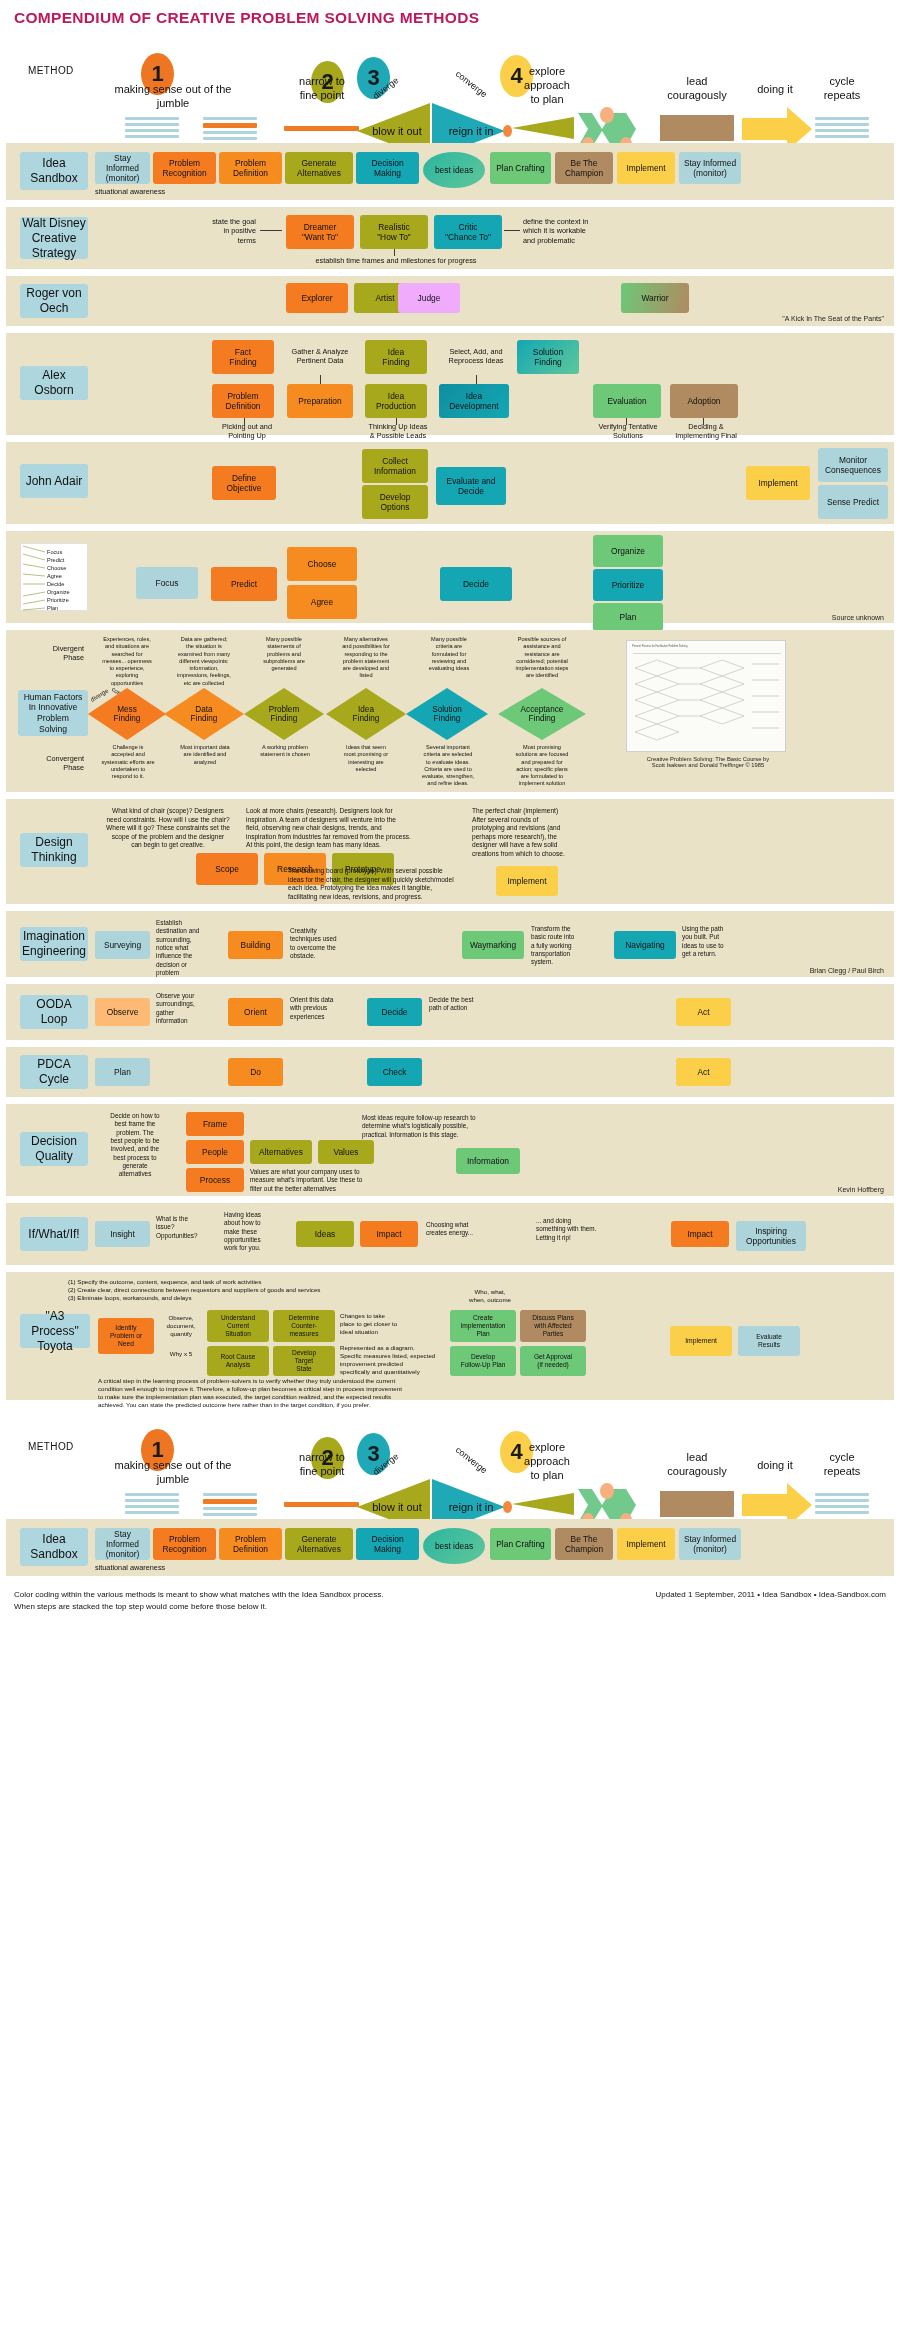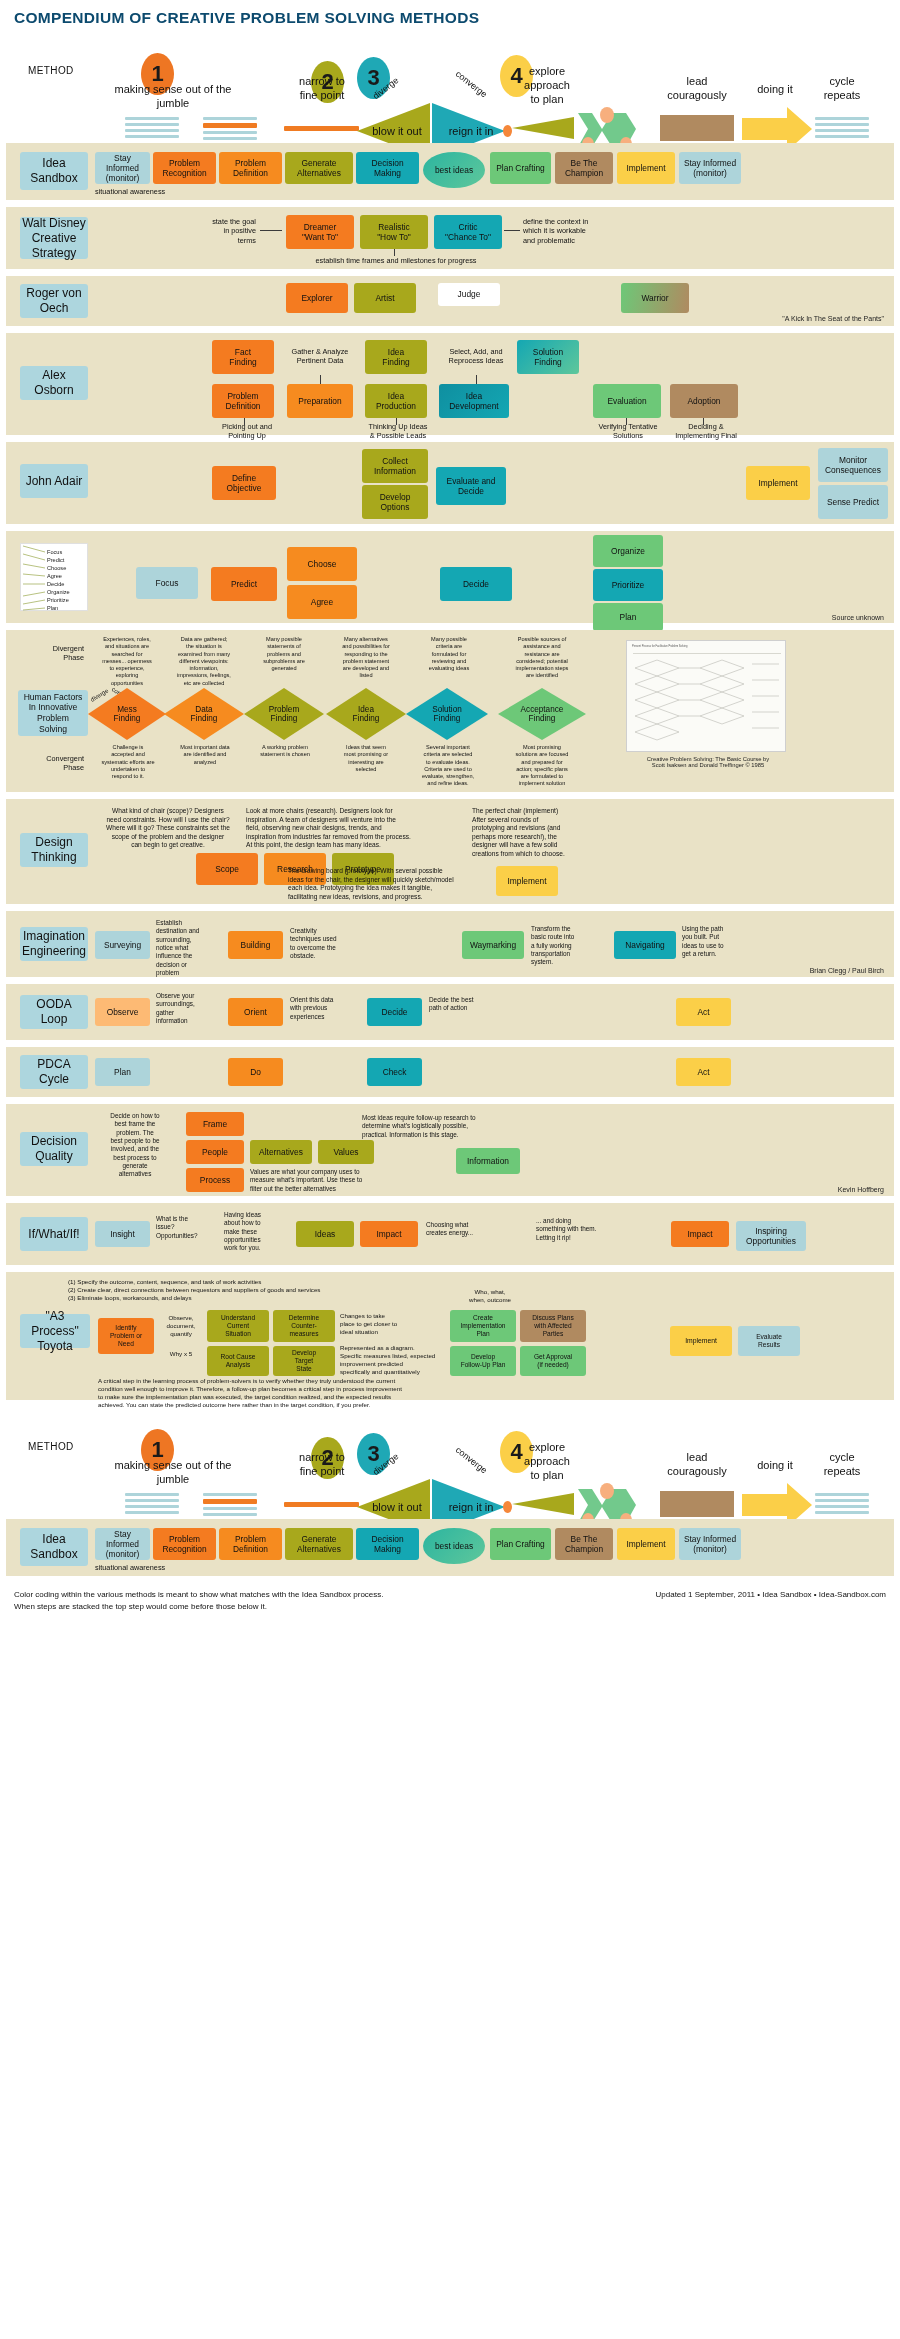--- a/index.html
+++ b/index.html
@@ -11,21 +11,21 @@
     -webkit-font-smoothing: antialiased;
   }
   .page { width:900px; position:relative; padding: 0 0 4px 0; }
 
   
   .title {
     font-size: 15.5px;
     font-weight: bold;
     letter-spacing: 0.3px;
     padding: 9px 0 0 14px;
-    color: #0c4a6e;
+    color: #be185d;
   }
 
   
   .legend { position:relative; height: 112px; margin-top: 4px; }
   .legend .method-label {
     position:absolute; left: 28px; top: 34px;
     font-size: 10px; letter-spacing: .4px; color:#111;
   }
   .num-circle {
     position:absolute; width: 33px; height: 42px; border-radius: 50%;
@@ -215,21 +215,21 @@
 and problematic</div>
     <div class="conn" style="left:388px;top:42px;width:1px;height:7px;"></div>
     <div class="cap c" style="left:275px;top:49px;width:230px;">establish time frames and milestones for progress</div>
   </div>
 
   <div class="row" style="height:50px;">
     <div class="label-box" style="left:14px;top:8px;width:68px;height:34px;white-space:pre-line;">Roger von
 Oech</div>
     <div class="node" style="left:280px;top:7px;width:62px;height:30px;background:#F47B20;">Explorer</div>
     <div class="node" style="left:348px;top:7px;width:62px;height:30px;background:#A8A81C;">Artist</div>
-    <div class="node" style="left:432px;top:7px;width:62px;height:23px;background:#ffffff;">Judge</div>
+    <div class="node" style="left:392px;top:7px;width:62px;height:30px;background:#f0abfc;">Judge</div>
     <div class="node" style="left:615px;top:7px;width:68px;height:30px;background:linear-gradient(100deg,#6DC878,#B08A60);">Warrior</div>
     <div class="srcnote r" style="right:10px;bottom:4px;">"A Kick In The Seat of the Pants"</div>
   </div>
 
   <div class="row" style="height:102px;">
     <div class="label-box" style="left:14px;top:33px;width:68px;height:34px;">Alex Osborn</div>
 
     <div class="node" style="left:206px;top:7px;width:62px;height:34px;background:#F47B20;white-space:pre-line;">Fact
 Finding</div>
     <div class="cap c" style="left:274px;top:14px;width:80px;white-space:pre-line;">Gather &amp; Analyze

